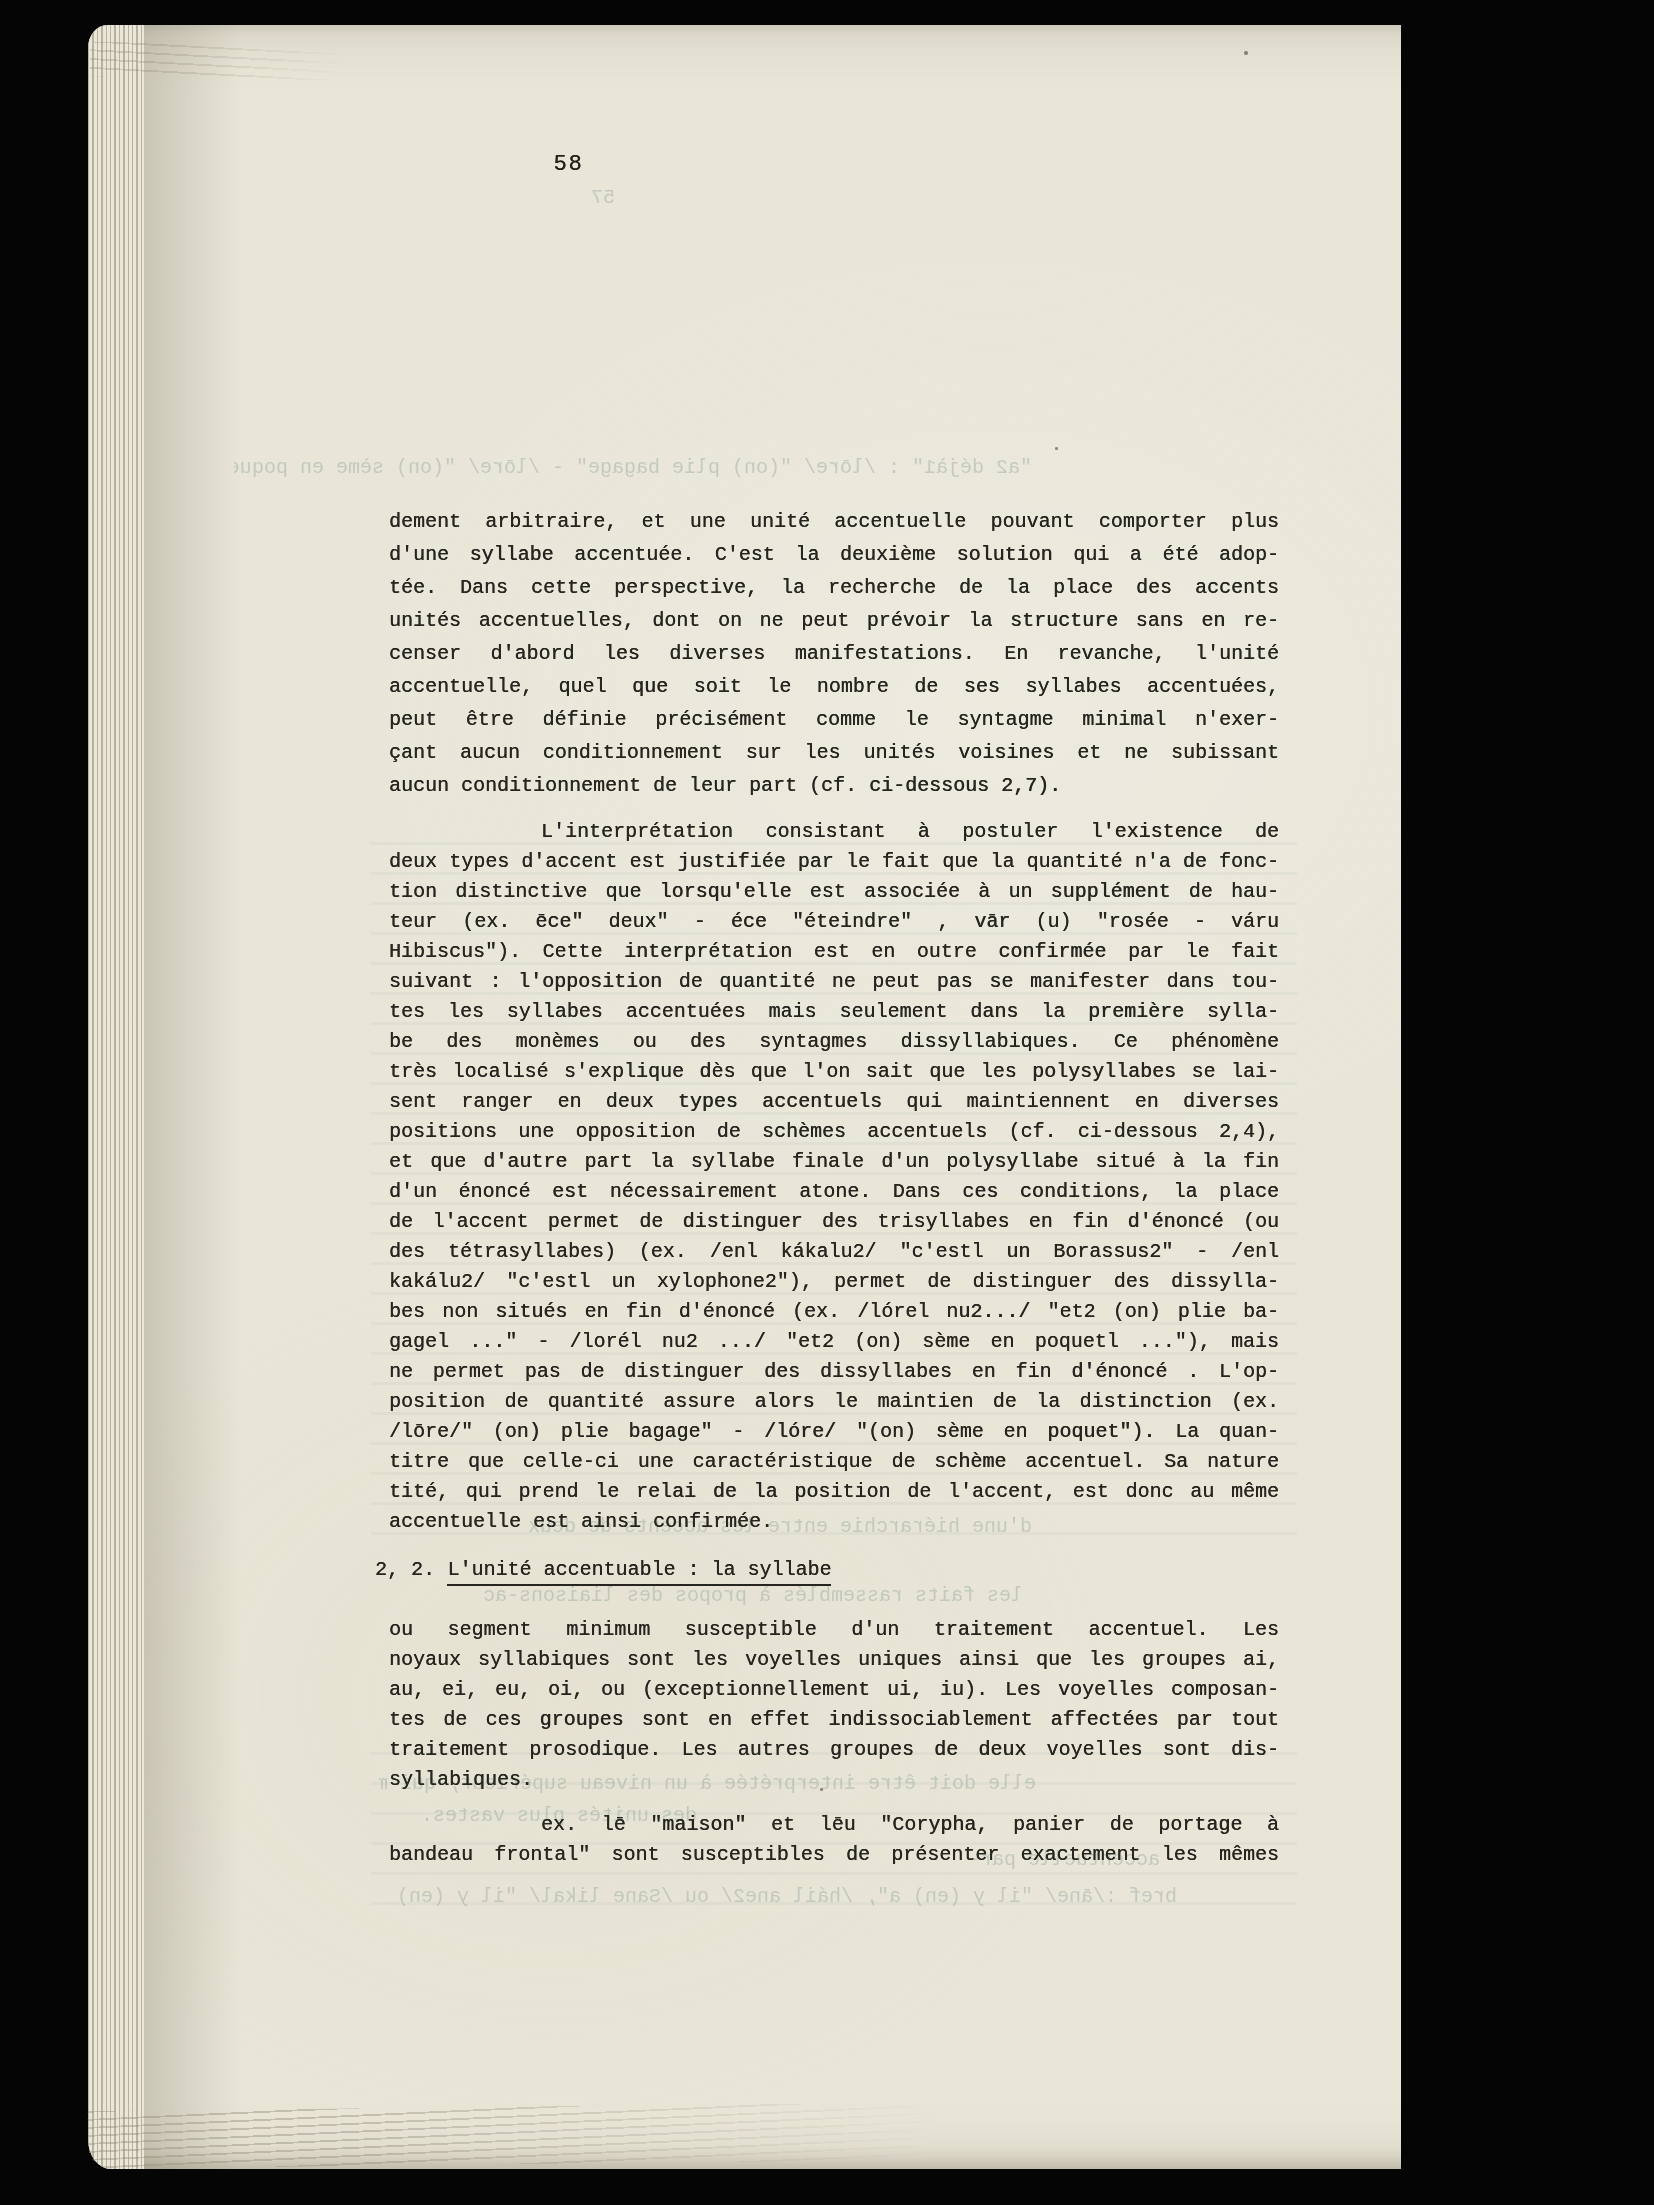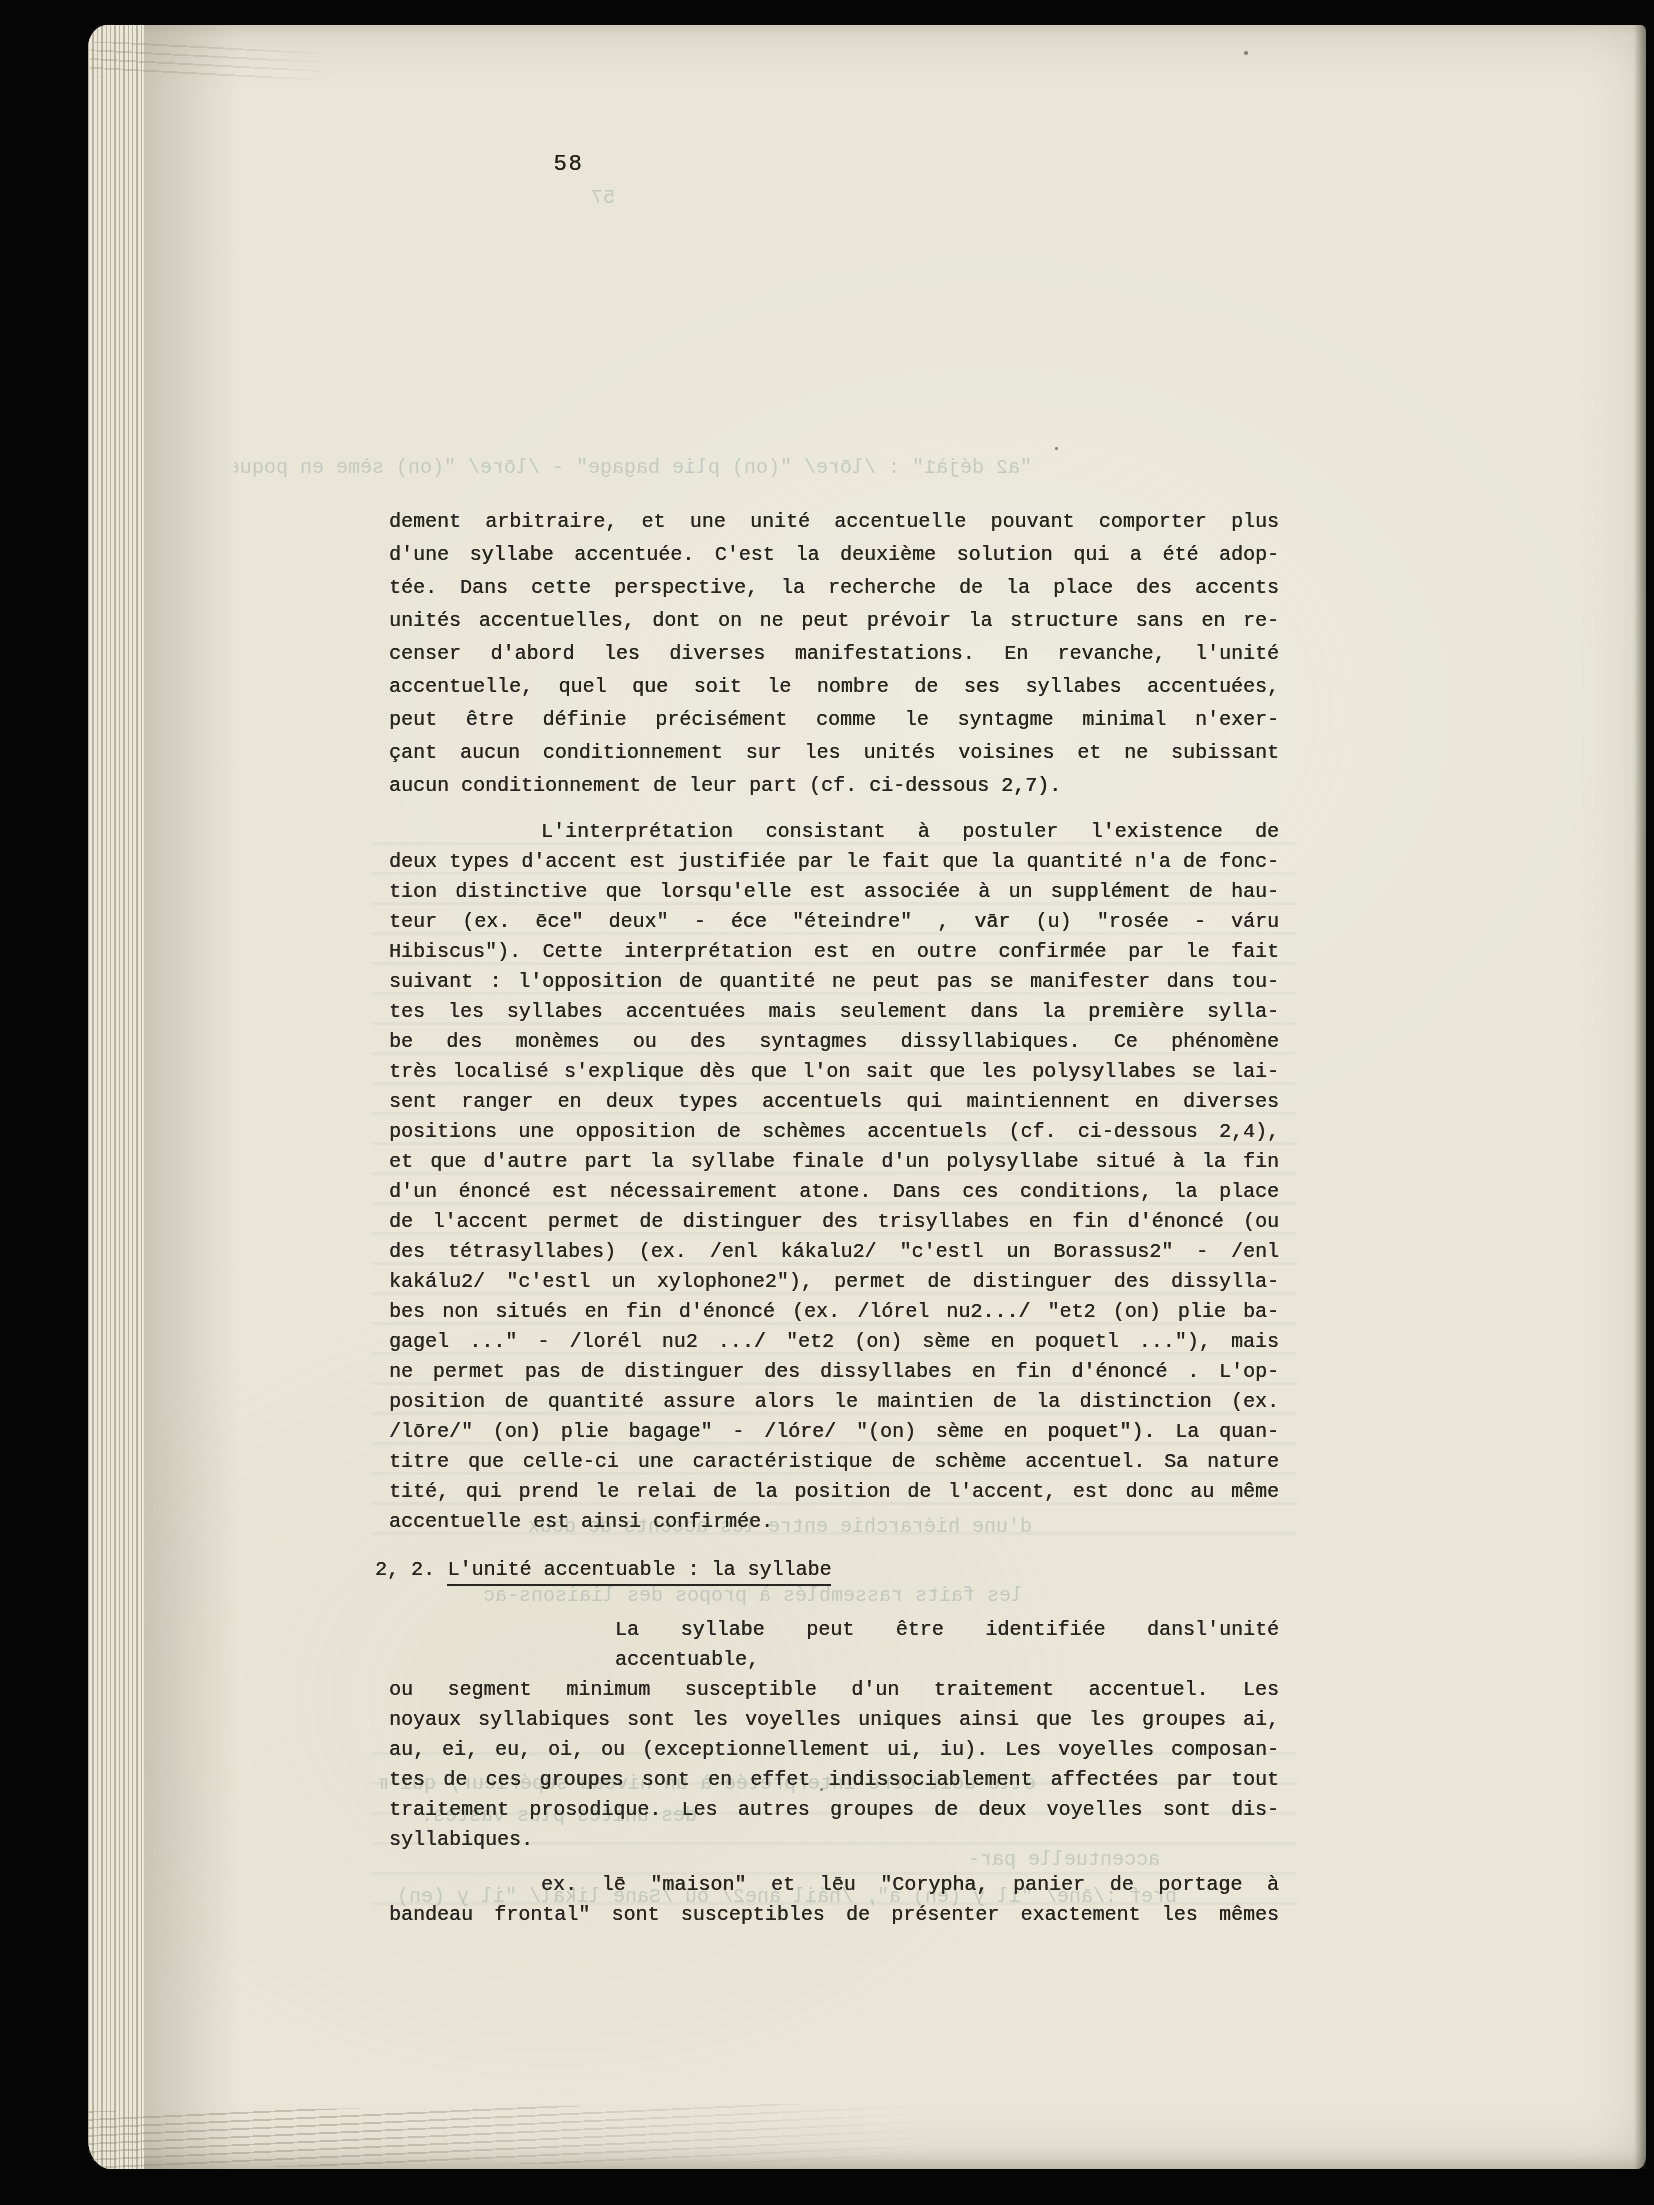--- a/index.html
+++ b/index.html
@@ -1,16 +1,16 @@
 <!DOCTYPE html>
 <html style="font-size:14px"><head>
 <meta charset="utf-8">
 <style>
   html,body{margin:0;padding:0;background:#050505;}
-  .root{position:relative;width:1654px;height:2206px;overflow:hidden;background:#050505;
+  .root{position:relative;width:1401px;height:2206px;overflow:hidden;background:#050505;
         font-family:"Liberation Mono","DejaVu Sans Mono",monospace;}
   .page{position:absolute;left:88px;top:25px;width:1558px;height:2144px;
         background:#e9e6d8;
         border-radius:19.4px 5.3px 8.8px 23px / 23px 7px 12.4px 30px;
         box-shadow:inset 0 0 62px rgba(115,105,82,.28), inset 0 -7px 16px rgba(90,82,60,.18),
                    inset 5.3px 0 12.4px rgba(90,82,60,.10);}
   .paper-tone{position:absolute;inset:0;border-radius:inherit;pointer-events:none;
         background:
           radial-gradient(1059px 794px at 58% 32%, rgba(255,255,250,.20), rgba(255,255,250,0) 70%),
           radial-gradient(794px 618px at 30% 78%, rgba(210,200,170,.12), rgba(210,200,170,0) 70%);}
@@ -121,21 +121,20 @@
         <div class="line jl">gagel ..." - /lorél nu2 .../ "et2 (on) sème en poquetl ..."), mais</div>
         <div class="line jl">ne permet pas de distinguer des dissyllabes en fin d'énoncé . L'op-</div>
         <div class="line jl">position de quantité assure alors le maintien de la distinction (ex.</div>
         <div class="line jl">/lōre/" (on) plie bagage" - /lóre/ "(on) sème en poquet"). La quan-</div>
         <div class="line jl">titre que celle-ci une caractéristique de schème accentuel. Sa nature</div>
         <div class="line jl">tité, qui prend le relai de la position de l'accent, est donc au même</div>
         <div class="line">accentuelle est ainsi confirmée.</div>
       </div>
       <div class="heading b2"><span class="hp">2, 2.</span><span class="ht">L'unité accentuable : la syllabe</span></div>
       <div class="para b3">
-        <div class="line jl" style="padding-left: 226px;">La syllabe peut être identifiée dansl'unité accentuable,</div>
         <div class="line jl">ou segment minimum susceptible d'un traitement accentuel. Les</div>
         <div class="line jl">noyaux syllabiques sont les voyelles uniques ainsi que les groupes ai,</div>
         <div class="line jl">au, ei, eu, oi, ou (exceptionnellement ui, iu). Les voyelles composan-</div>
         <div class="line jl">tes de ces groupes sont en effet indissociablement affectées par tout</div>
         <div class="line jl">traitement prosodique. Les autres groupes de deux voyelles sont dis-</div>
         <div class="line">syllabiques.</div>
       </div>
       <div class="para b4">
         <div class="line jl" style="padding-left: 152px;">ex. lē "maison" et lēu "Corypha, panier de portage à</div>
         <div class="line jl">bandeau frontal" sont susceptibles de présenter exactement les mêmes</div>

